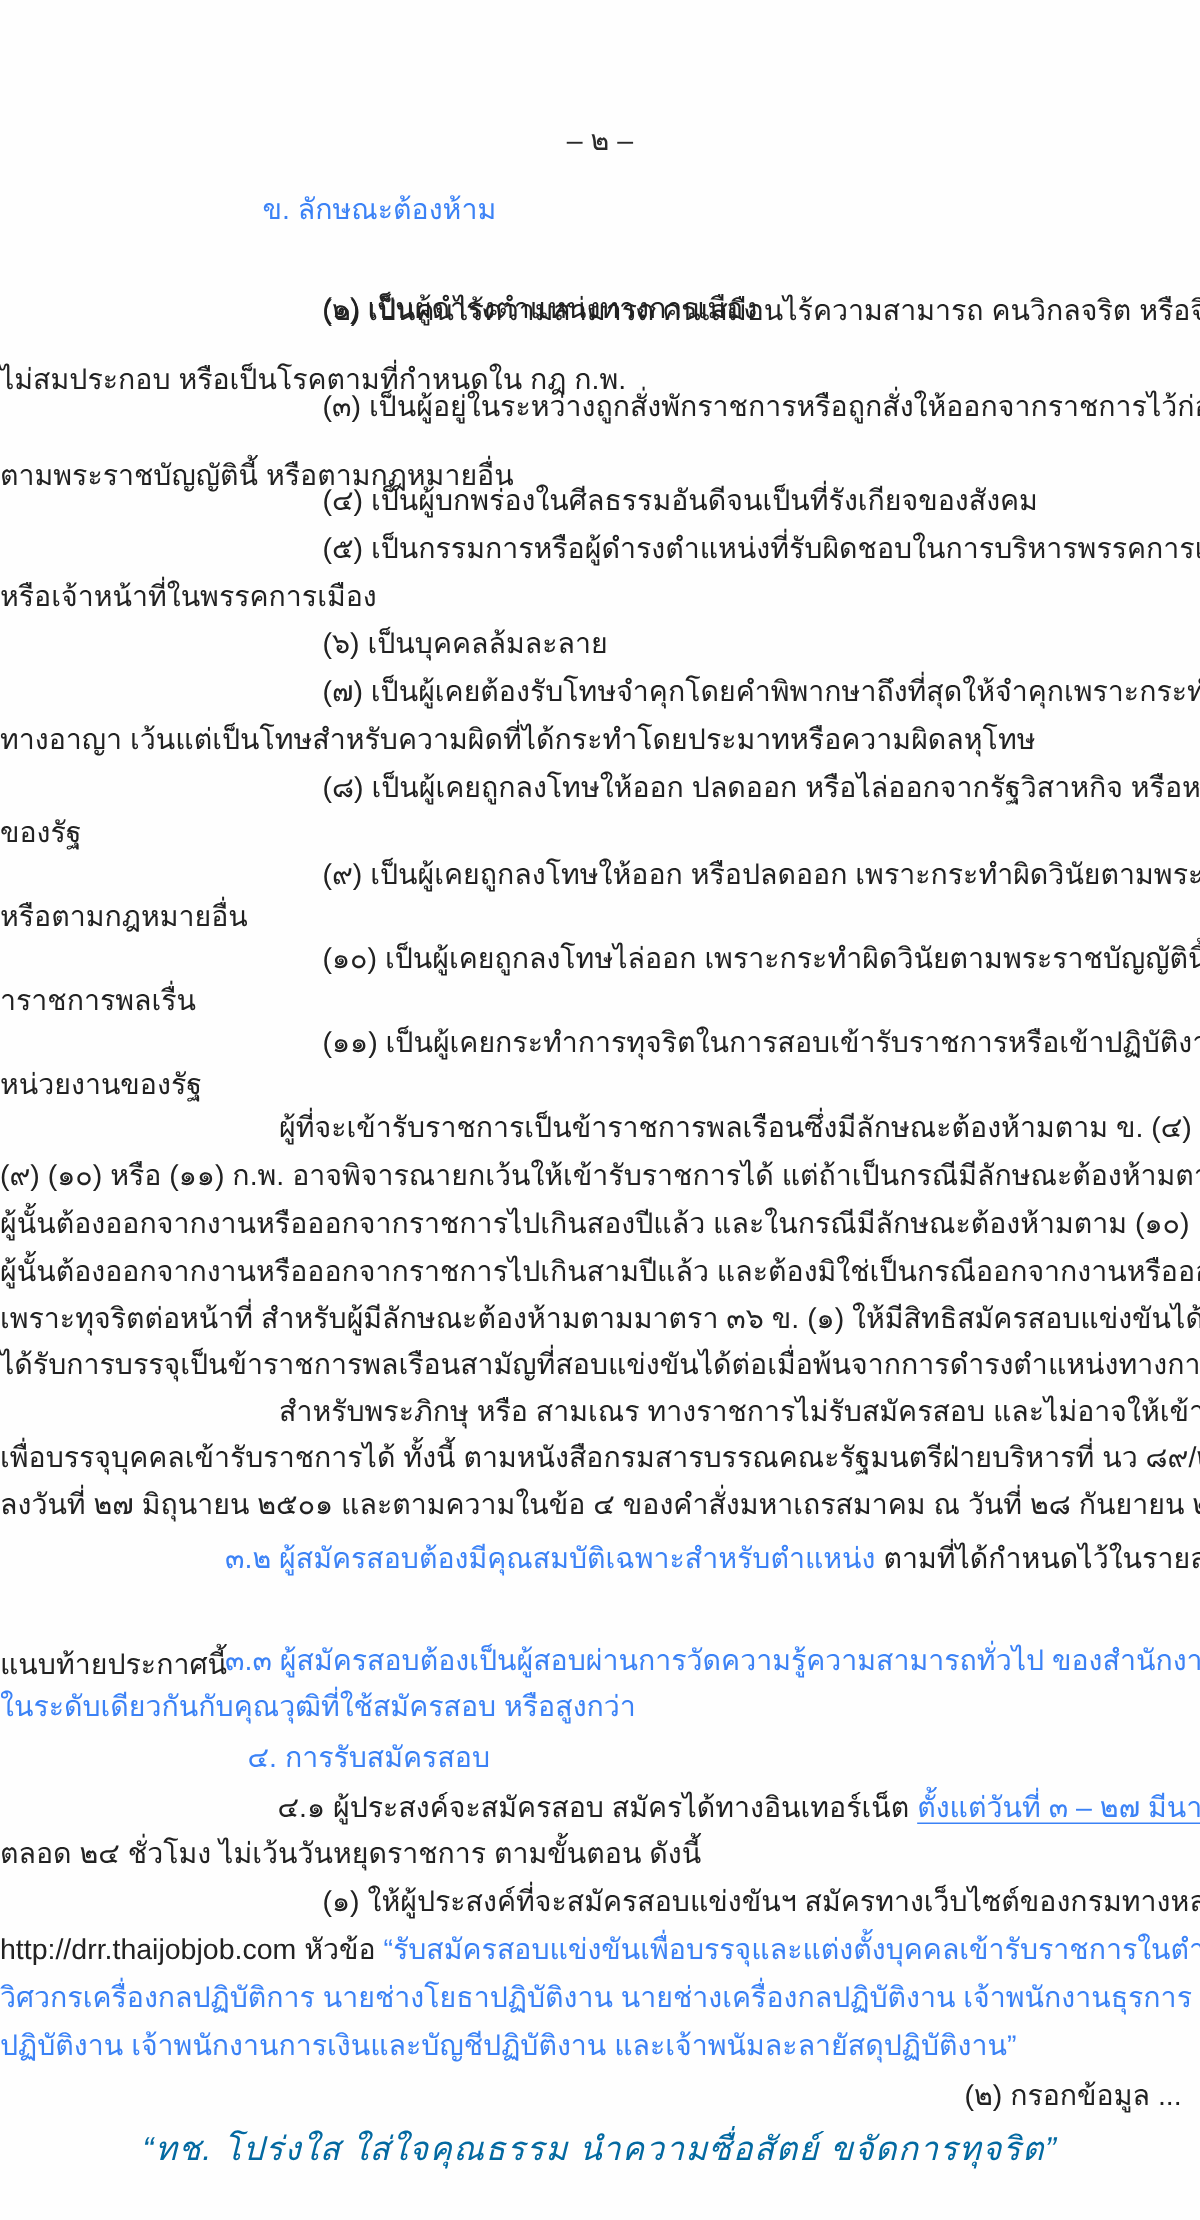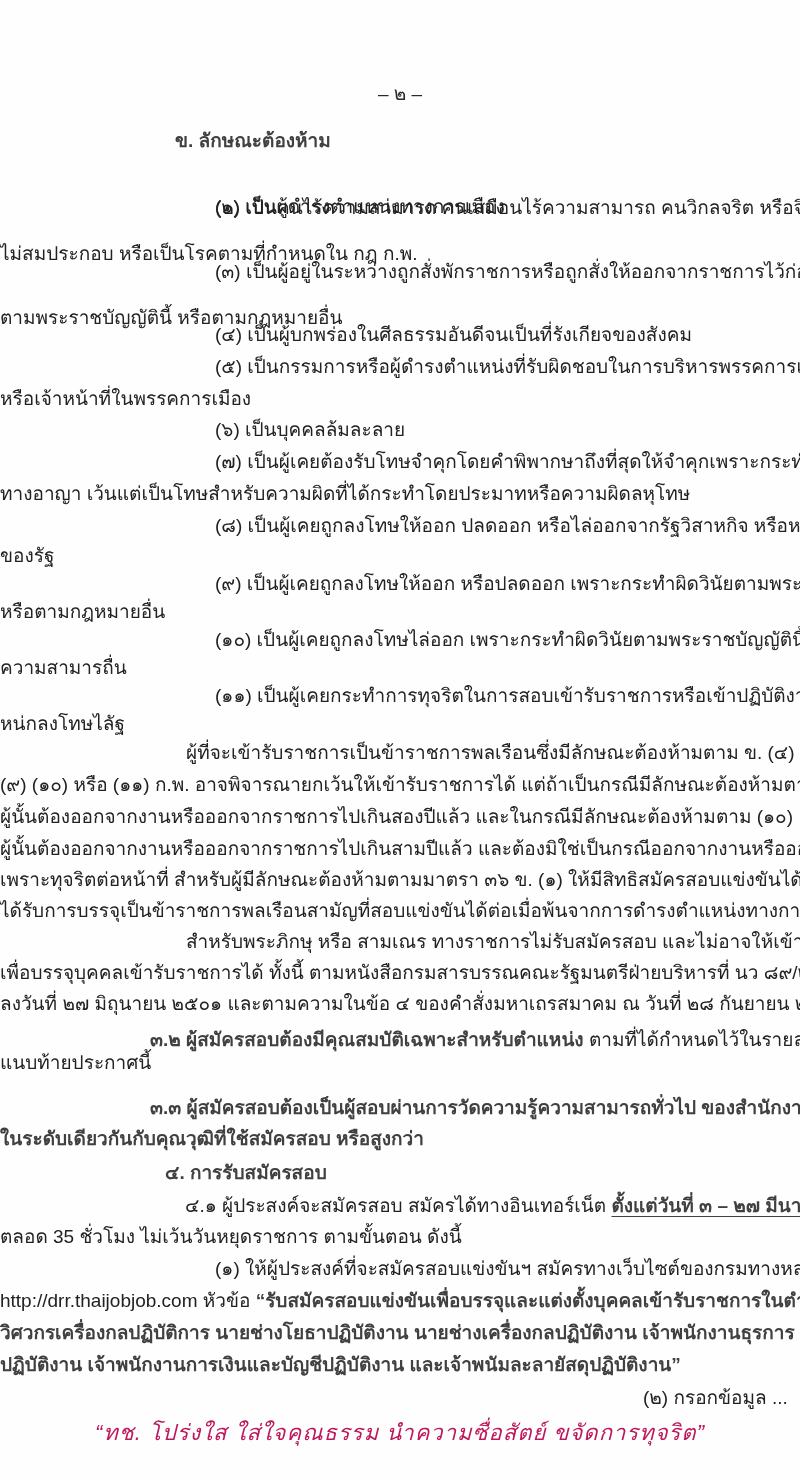--- a/index.html
+++ b/index.html
@@ -16,36 +16,36 @@
     font-family: "Liberation Sans", "DejaVu Sans", sans-serif;
     color: #1f1f1f;
   }
   .line {
     position: absolute;
     font-size: 19px;
     line-height: 26px;
     white-space: nowrap;
     color: #222222;
   }
-  .bold   { font-weight: bold; color: #404040; }
+  .bold   { font-weight: normal; color: #3b82f6; }
   .underline { text-decoration: underline; text-underline-offset: 4px; }
   .page-number {
     position: absolute;
     left: 0; width: 800px;
     text-align: center;
     font-size: 19px;
     color: #2a2a2a;
   }
   .footer-quote {
     position: absolute;
     left: 0; width: 800px;
     text-align: center;
     font-size: 22px;
     font-style: italic;
-    color: #be185d;
+    color: #0369a1;
     letter-spacing: 1px;
   }
 </style>
 </head>
 <body>
 
 <div class="page">
   <div class="page-number" style="top: 78px;">– ๒ –</div>
 
   <div id="doc-body">
@@ -59,39 +59,39 @@
       <div class="line" style="top: 354px; left: 215px;"><span>(๕) เป็นกรรมการหรือผู้ดำรงตำแหน่งที่รับผิดชอบในการบริหารพรรคการเมือง</span></div>
       <div class="line" style="top: 386px; left: 0px;"><span>หรือเจ้าหน้าที่ในพรรคการเมือง</span></div>
       <div class="line" style="top: 417px; left: 215px;"><span>(๖) เป็นบุคคลล้มละลาย</span></div>
       <div class="line" style="top: 449px; left: 215px;"><span>(๗) เป็นผู้เคยต้องรับโทษจำคุกโดยคำพิพากษาถึงที่สุดให้จำคุกเพราะกระทำความผิด</span></div>
       <div class="line" style="top: 481px; left: 0px;"><span>ทางอาญา เว้นแต่เป็นโทษสำหรับความผิดที่ได้กระทำโดยประมาทหรือความผิดลหุโทษ</span></div>
       <div class="line" style="top: 513px; left: 215px;"><span>(๘) เป็นผู้เคยถูกลงโทษให้ออก ปลดออก หรือไล่ออกจากรัฐวิสาหกิจ หรือหน่วยงานอื่น</span></div>
       <div class="line" style="top: 543px; left: 0px;"><span>ของรัฐ</span></div>
       <div class="line" style="top: 571px; left: 215px;"><span>(๙) เป็นผู้เคยถูกลงโทษให้ออก หรือปลดออก เพราะกระทำผิดวินัยตามพระราชบัญญัตินี้</span></div>
       <div class="line" style="top: 599px; left: 0px;"><span>หรือตามกฎหมายอื่น</span></div>
       <div class="line" style="top: 627px; left: 215px;"><span>(๑๐) เป็นผู้เคยถูกลงโทษไล่ออก เพราะกระทำผิดวินัยตามพระราชบัญญัตินี้หรือ</span></div>
-      <div class="line" style="top: 655px; left: 0px;"><span>ความสามารถื่น</span></div>
+      <div class="line" style="top: 655px; left: 0px;"><span>าราชการพลเรื่น</span></div>
       <div class="line" style="top: 683px; left: 215px;"><span>(๑๑) เป็นผู้เคยกระทำการทุจริตในการสอบเข้ารับราชการหรือเข้าปฏิบัติงานใน</span></div>
-      <div class="line" style="top: 711px; left: 0px;"><span>หน่กลงโทษไลัฐ</span></div>
+      <div class="line" style="top: 711px; left: 0px;"><span>หน่วยงานของรัฐ</span></div>
       <div class="line" style="top: 740px; left: 186px;"><span>ผู้ที่จะเข้ารับราชการเป็นข้าราชการพลเรือนซึ่งมีลักษณะต้องห้ามตาม ข. (๔) (๖) (๗) (๘)</span></div>
       <div class="line" style="top: 772px; left: 0px;"><span>(๙) (๑๐) หรือ (๑๑) ก.พ. อาจพิจารณายกเว้นให้เข้ารับราชการได้ แต่ถ้าเป็นกรณีมีลักษณะต้องห้ามตาม (๘) หรือ (๙)</span></div>
       <div class="line" style="top: 804px; left: 0px;"><span>ผู้นั้นต้องออกจากงานหรือออกจากราชการไปเกินสองปีแล้ว และในกรณีมีลักษณะต้องห้ามตาม (๑๐)</span></div>
       <div class="line" style="top: 836px; left: 0px;"><span>ผู้นั้นต้องออกจากงานหรือออกจากราชการไปเกินสามปีแล้ว และต้องมิใช่เป็นกรณีออกจากงานหรือออกจากราชการ</span></div>
       <div class="line" style="top: 867px; left: 0px;"><span>เพราะทุจริตต่อหน้าที่ สำหรับผู้มีลักษณะต้องห้ามตามมาตรา ๓๖ ข. (๑) ให้มีสิทธิสมัครสอบแข่งขันได้ แต่จะมีสิทธิ</span></div>
       <div class="line" style="top: 898px; left: 0px;"><span>ได้รับการบรรจุเป็นข้าราชการพลเรือนสามัญที่สอบแข่งขันได้ต่อเมื่อพ้นจากการดำรงตำแหน่งทางการเมืองแล้ว</span></div>
       <div class="line" style="top: 929px; left: 186px;"><span>สำหรับพระภิกษุ หรือ สามเณร ทางราชการไม่รับสมัครสอบ และไม่อาจให้เข้าสอบแข่งขัน</span></div>
       <div class="line" style="top: 960px; left: 0px;"><span>เพื่อบรรจุบุคคลเข้ารับราชการได้ ทั้งนี้ ตามหนังสือกรมสารบรรณคณะรัฐมนตรีฝ่ายบริหารที่ นว ๘๙/๒๕๐๑</span></div>
       <div class="line" style="top: 991px; left: 0px;"><span>ลงวันที่ ๒๗ มิถุนายน ๒๕๐๑ และตามความในข้อ ๔ ของคำสั่งมหาเถรสมาคม ณ วันที่ ๒๘ กันยายน ๒๕๖๔</span></div>
       <div class="line" style="top: 1027px; left: 150px;"><span class="bold">๓.๒ ผู้สมัครสอบต้องมีคุณสมบัติเฉพาะสำหรับตำแหน่ง</span><span> ตามที่ได้กำหนดไว้ในรายละเอียด</span></div>
-      <div class="line" style="top: 1050px; left: 0px;"><span>แนบท้ายประกาศนี้</span></div>
+      <div class="line" style="top: 1098px; left: 0px;"><span>แนบท้ายประกาศนี้</span></div>
       <div class="line" style="top: 1095px; left: 150px;"><span class="bold">๓.๓ ผู้สมัครสอบต้องเป็นผู้สอบผ่านการวัดความรู้ความสามารถทั่วไป ของสำนักงาน ก.พ.</span></div>
       <div class="line" style="top: 1126px; left: 0px;"><span class="bold">ในระดับเดียวกันกับคุณวุฒิที่ใช้สมัครสอบ หรือสูงกว่า</span></div>
       <div class="line" style="top: 1160px; left: 165px; text-align: center;"><span class="bold">๔. การรับสมัครสอบ</span></div>
       <div class="line" style="top: 1193px; left: 185px;"><span>๔.๑ ผู้ประสงค์จะสมัครสอบ สมัครได้ทางอินเทอร์เน็ต </span><span class="bold underline">ตั้งแต่วันที่ ๓ – ๒๗ มีนาคม ๒๕๖๖</span></div>
-      <div class="line" style="top: 1224px; left: 0px;"><span>ตลอด 35 ชั่วโมง ไม่เว้นวันหยุดราชการ ตามขั้นตอน ดังนี้</span></div>
+      <div class="line" style="top: 1224px; left: 0px;"><span>ตลอด ๒๔ ชั่วโมง ไม่เว้นวันหยุดราชการ ตามขั้นตอน ดังนี้</span></div>
       <div class="line" style="top: 1256px; left: 215px;"><span>(๑) ให้ผู้ประสงค์ที่จะสมัครสอบแข่งขันฯ สมัครทางเว็บไซต์ของกรมทางหลวงชนบท</span></div>
       <div class="line" style="top: 1288px; left: 0px;"><span>http://drr.thaijobjob.com หัวข้อ </span><span class="bold">“รับสมัครสอบแข่งขันเพื่อบรรจุและแต่งตั้งบุคคลเข้ารับราชการในตำแหน่ง</span></div>
       <div class="line" style="top: 1320px; left: 0px;"><span class="bold">วิศวกรเครื่องกลปฏิบัติการ นายช่างโยธาปฏิบัติงาน นายช่างเครื่องกลปฏิบัติงาน เจ้าพนักงานธุรการ</span></div>
       <div class="line" style="top: 1352px; left: 0px;"><span class="bold">ปฏิบัติงาน เจ้าพนักงานการเงินและบัญชีปฏิบัติงาน และเจ้าพนัมละลายัสดุปฏิบัติงาน”</span></div>
       <div class="line" style="top: 1385px; left: 643px;"><span>(๒)  กรอกข้อมูล ...</span></div>
     </div>
 
   <div class="footer-quote" style="top: 1415px;">“ทช. โปร่งใส ใส่ใจคุณธรรม นำความซื่อสัตย์ ขจัดการทุจริต”</div>
 </div>
 

